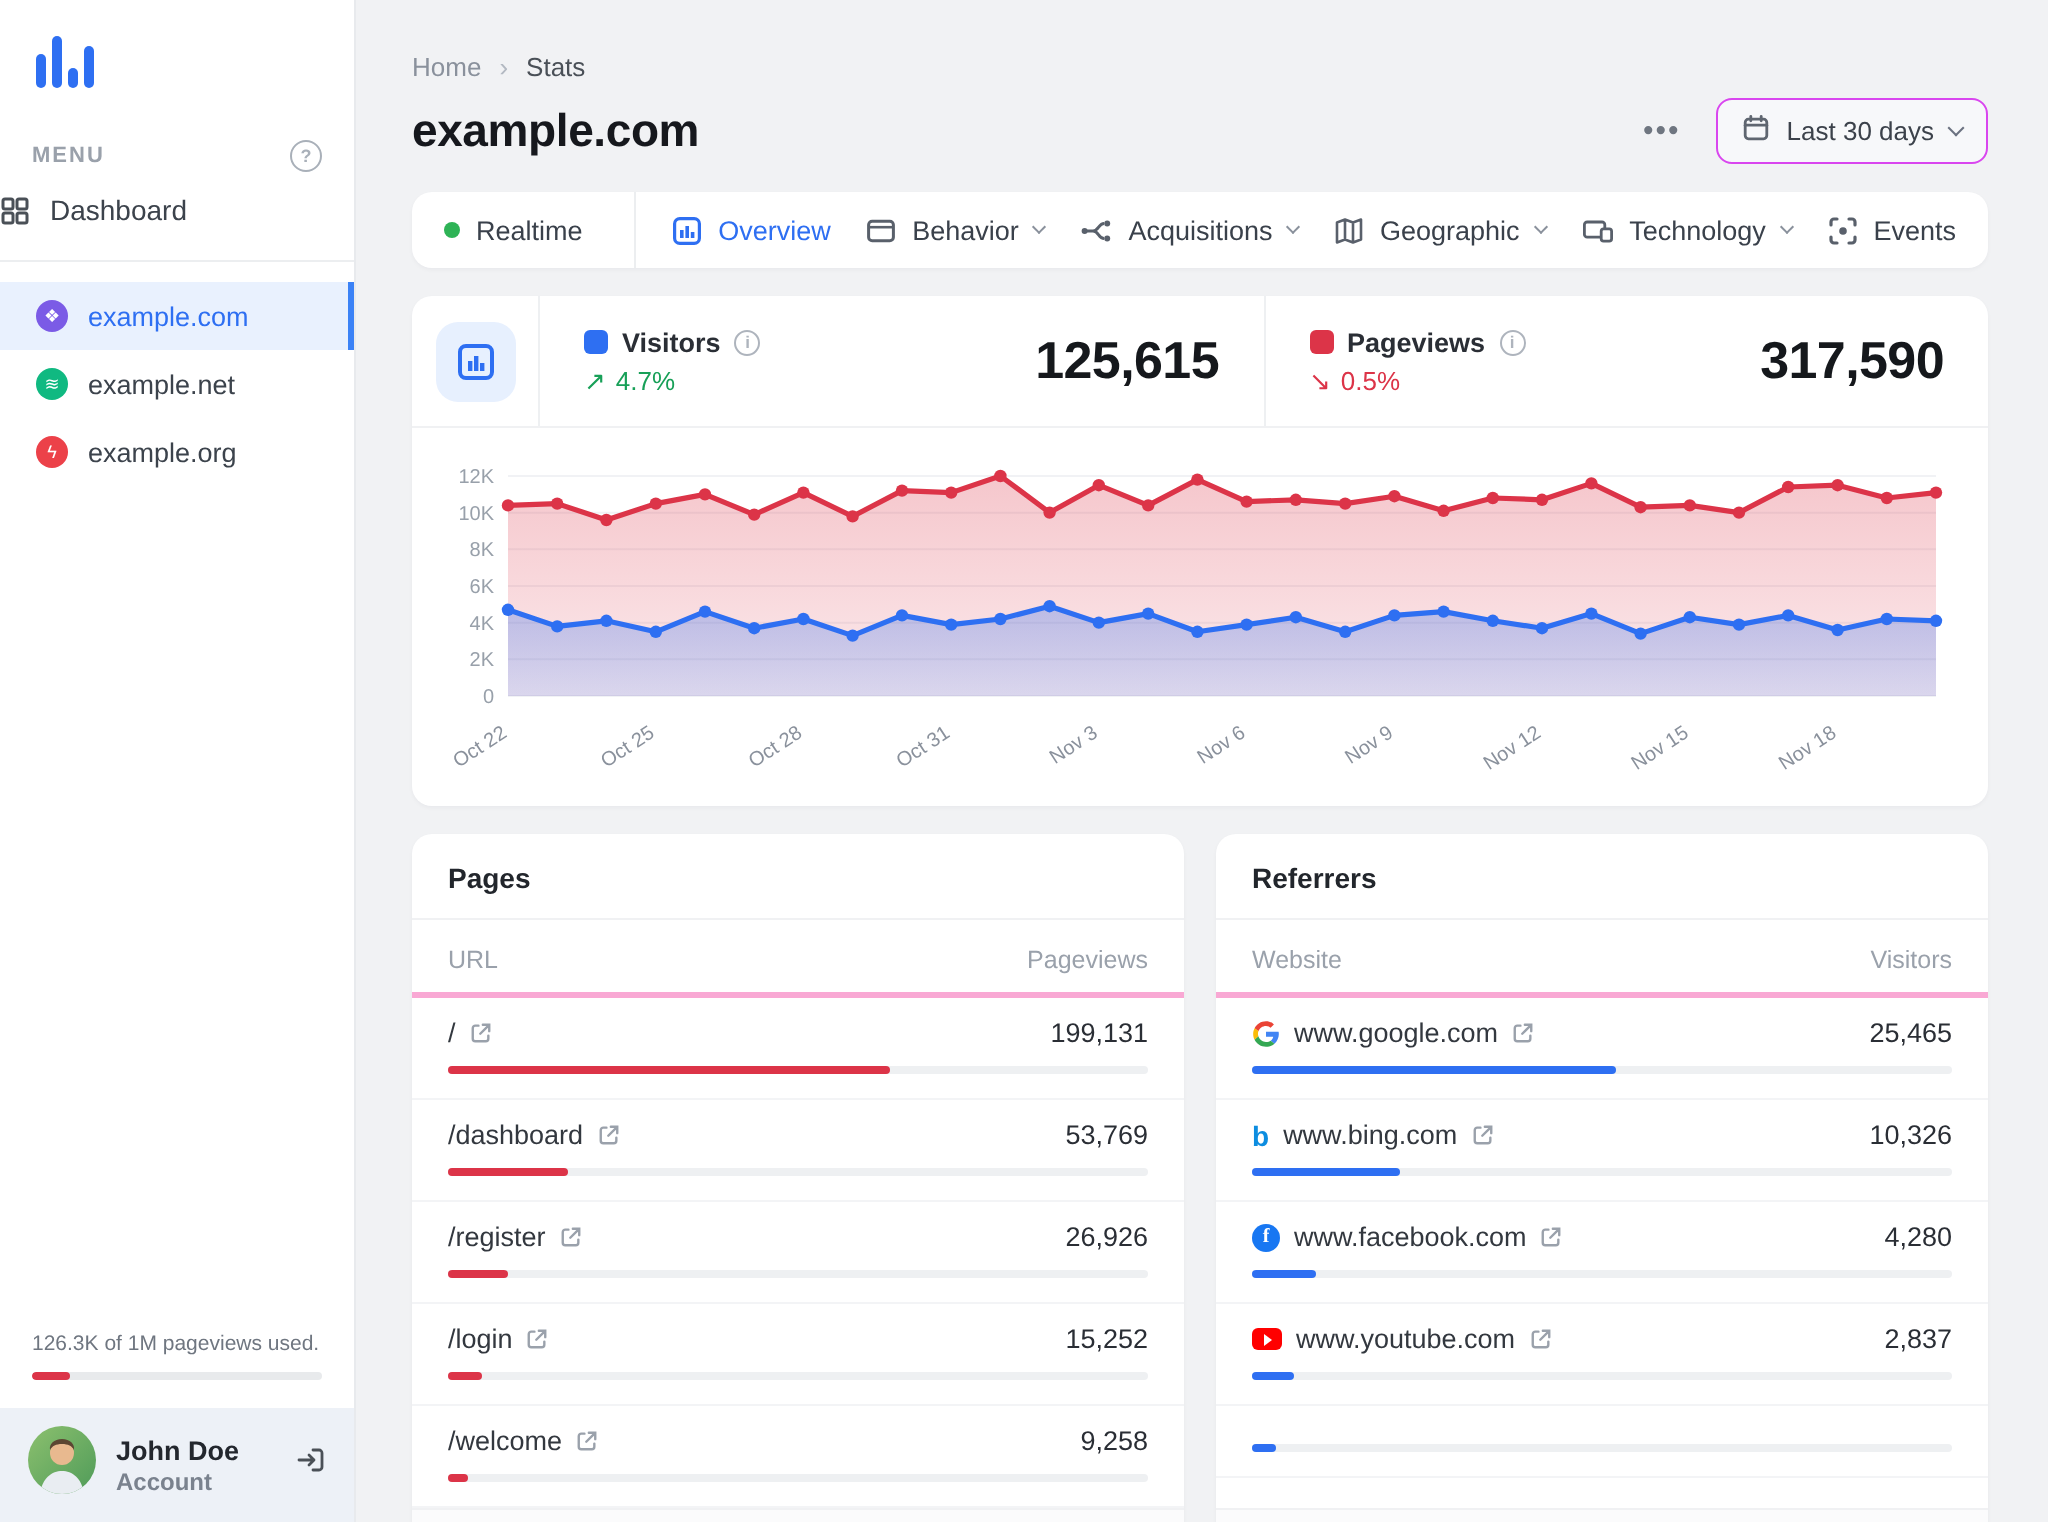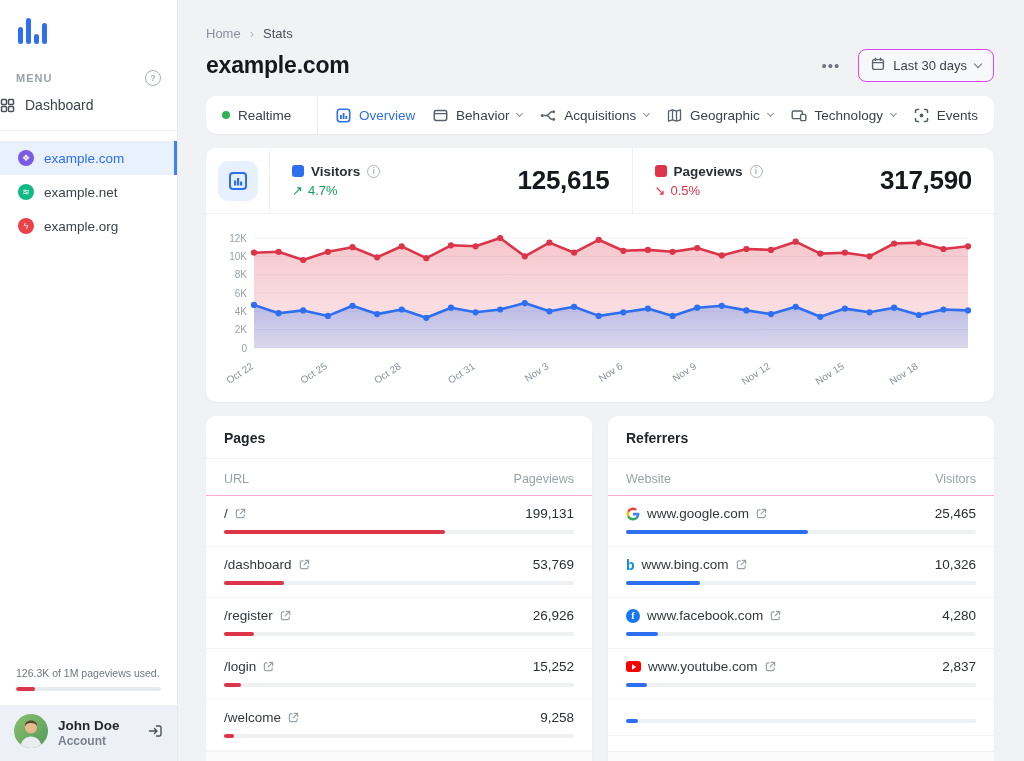--- a/index.html
+++ b/index.html
@@ -77,21 +77,21 @@
   .delta-line.down { color:#dc3448; }
   .stat-value { font-size:26px; font-weight:700; color:#15181c; letter-spacing:-0.3px; }
   .chart-wrap { padding:14px 14px 6px 10px; }
 
   
   .tables-row { display:flex; gap:16px; margin-top:14px; }
   .table-card { flex:1; background:#fff; border-radius:10px; box-shadow:0 1px 2px rgba(16,24,40,.04);
                 display:flex; flex-direction:column; overflow:hidden; }
   .table-title { font-size:14px; font-weight:700; color:#22262c; padding:14px 18px 12px; border-bottom:1px solid #f0f1f3; }
   .col-head { display:flex; justify-content:space-between; padding:13px 18px 9px; font-size:12.5px; color:#9aa1ab;
-              border-bottom:1px solid #f9a8d4; }
+              border-bottom:3px solid #f9a8d4; }
   .t-row { padding:10px 18px 12px; border-bottom:1px solid #f3f4f6; }
   .t-row-top { display:flex; justify-content:space-between; align-items:center; }
   .t-label { display:flex; align-items:center; gap:7px; font-size:13.5px; color:#33383f; cursor:pointer; }
   .t-value { font-size:13.5px; color:#2a2e35; }
   .t-track { margin-top:9px; height:4px; border-radius:2px; background:#eef0f2; }
   .t-fill { height:100%; border-radius:2px; }
   .view-all { margin-top:auto; text-align:center; padding:13px; font-size:13px; color:#6f7680; background:#fbfbfc;
               border-top:1px solid #f0f1f3; cursor:pointer; }
 
   .fb-badge { width:14px; height:14px; border-radius:50%; background:#1877f2; color:#fff; font-size:10px; font-weight:700;

